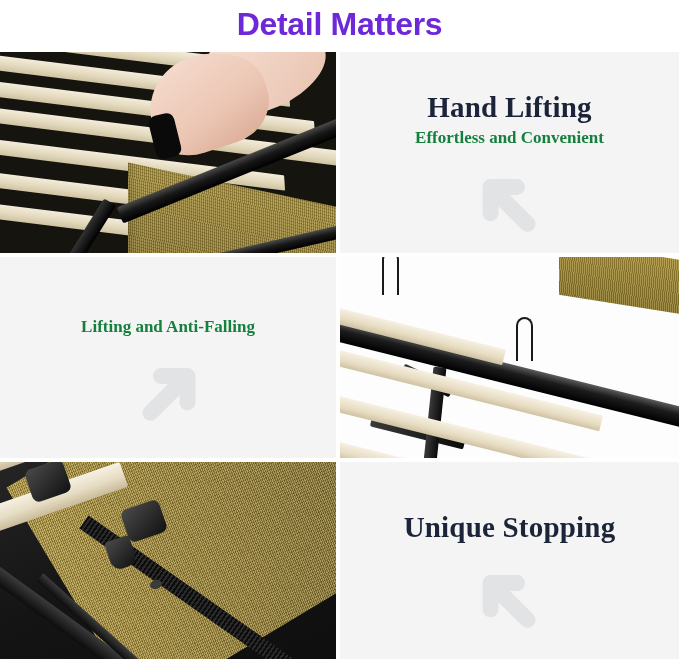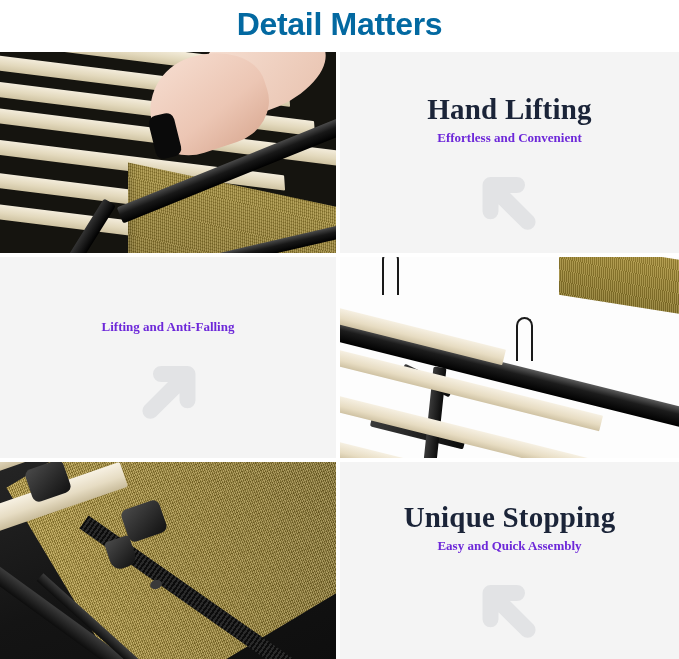--- a/index.html
+++ b/index.html
@@ -25,21 +25,21 @@
     display: flex;
     align-items: center;
     justify-content: center;
     background: #ffffff;
   }
   .page-title {
     font-family: "Liberation Sans", sans-serif;
     font-weight: bold;
     font-size: 32px;
     letter-spacing: -0.3px;
-    color: #0369a1;
+    color: #6d28d9;
     line-height: 1;
     padding-bottom: 4px;
   }
 
   
   .grid {
     position: absolute;
     top: 52px;
     left: 0;
     width: 679px;
@@ -71,22 +71,22 @@
     font-weight: bold;
     font-size: 29px;
     color: #1b2438;
     line-height: 1.1;
     letter-spacing: 0.2px;
     white-space: nowrap;
   }
   .caption-sub {
     font-family: "Liberation Serif", serif;
     font-weight: bold;
-    font-size: 13px;
-    color: #6d28d9;
+    font-size: 17px;
+    color: #15803d;
     margin-top: 5px;
     line-height: 1.1;
     white-space: nowrap;
   }
   .arrow-wrap {
     margin-top: 14px;
     width: 78px;
     height: 78px;
     display: flex;
     align-items: center;
@@ -365,21 +365,20 @@
 
         <div class="p3-cap" style="left:28px;  top:2px;"></div>
         <div class="p3-cap" style="left:124px; top:42px;"></div>
         <div class="p3-cap" style="left:108px; top:76px; width:26px; height:30px; border-radius:4px 4px 10px 10px;"></div>
         <div class="p3-screw" style="left:150px; top:118px;"></div>
       </div>
     </div>
 
     <div class="cell caption-panel">
       <div class="caption-title">Unique Stopping</div>
-      <div class="caption-sub">Easy and Quick Assembly</div>
       <div class="arrow-wrap">
         <svg width="74" height="74" viewBox="0 0 74 74" aria-hidden="true">
           <path d="M18 16 h26 a8 8 0 0 1 0 16 h-7 l23.5 23.5 a8 8 0 0 1 -11.3 11.3 L25.5 43.3 v7 a8 8 0 0 1 -16 0 V24 a8 8 0 0 1 8.5 -8 z" fill="#e2e3e5"></path>
         </svg>
       </div>
     </div>
 
   </div>
 </div>
 

